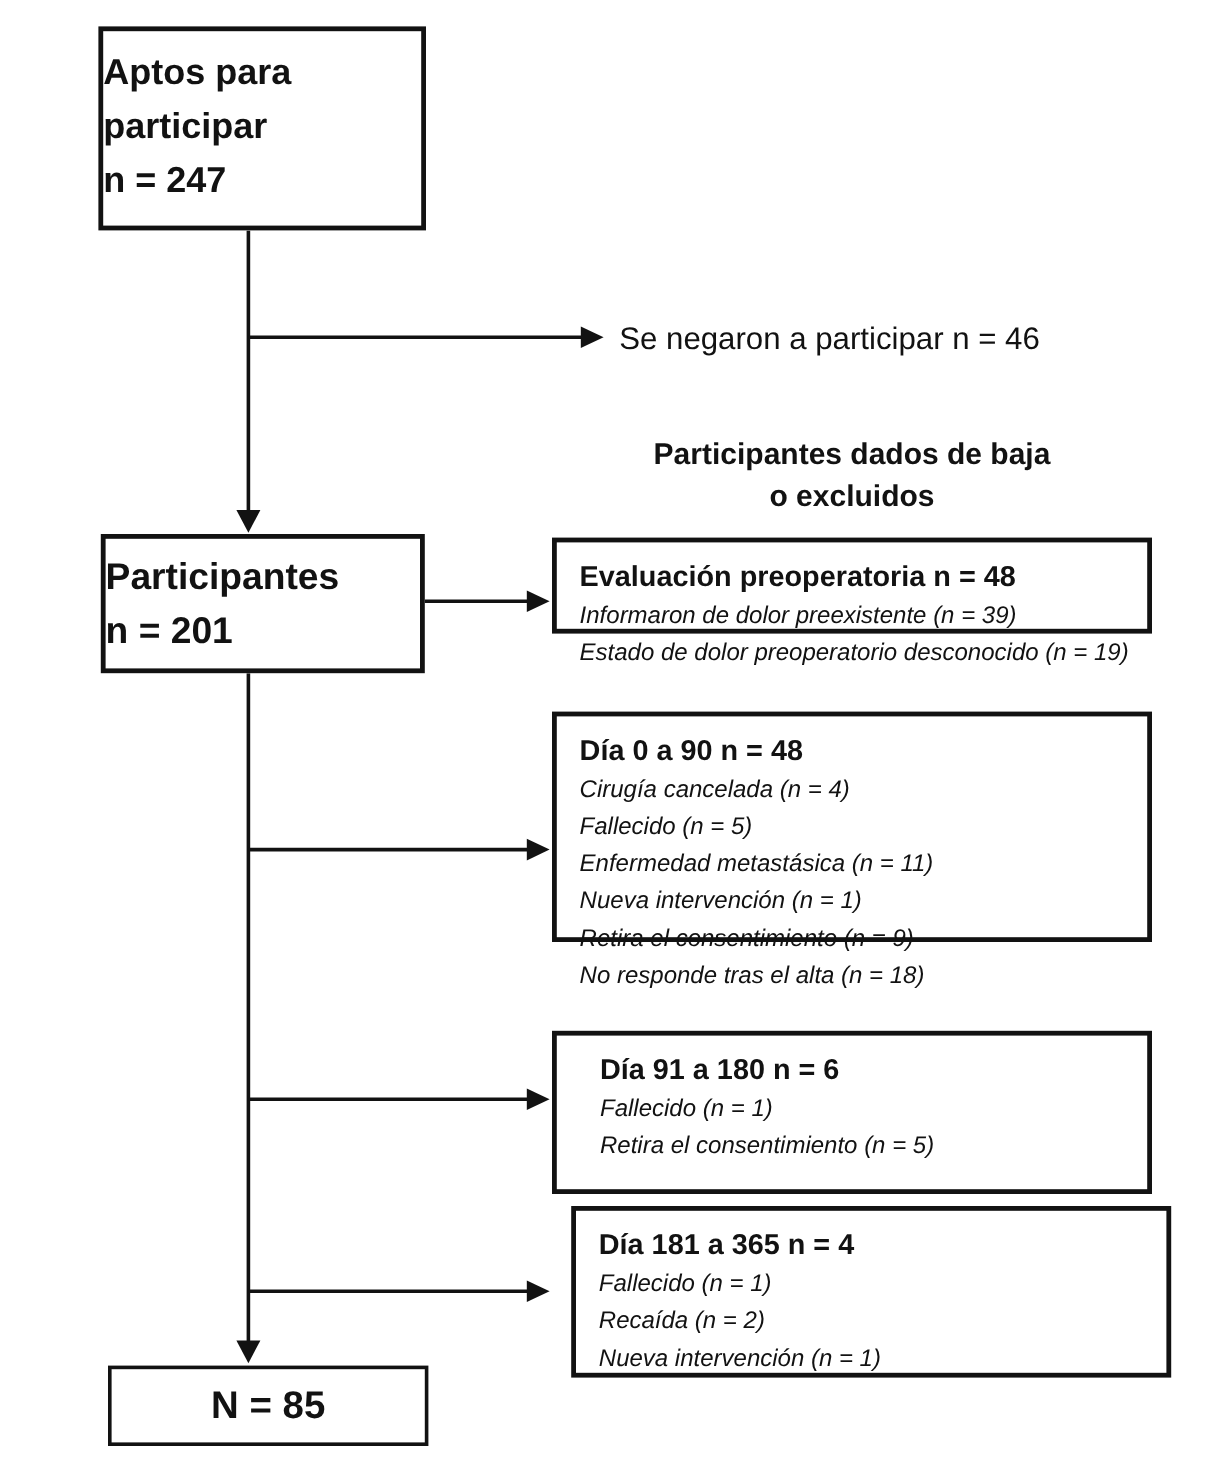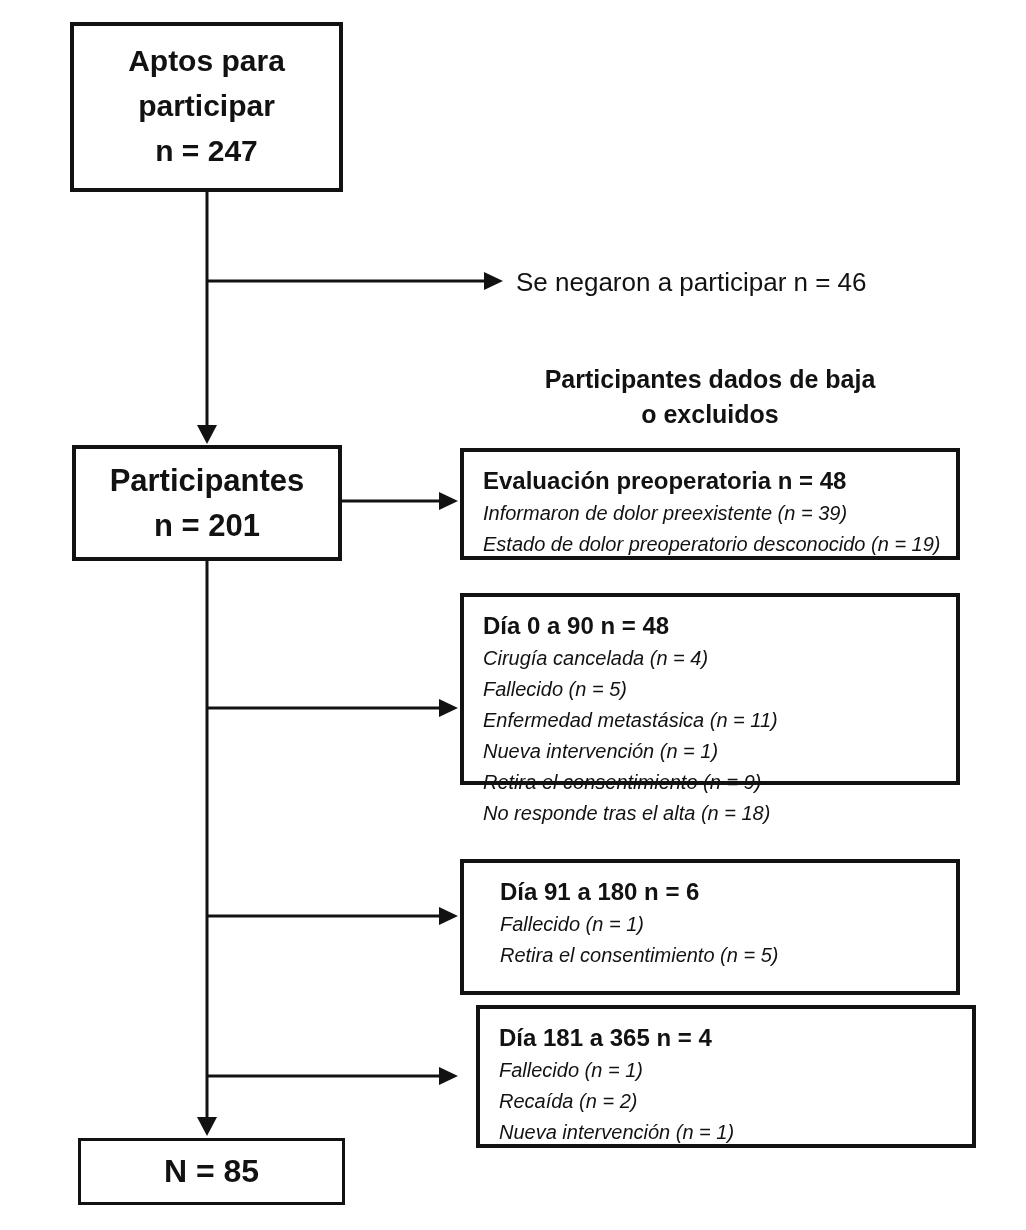--- a/index.html
+++ b/index.html
@@ -14,21 +14,21 @@
     width: 1026px;
     height: 1230px;
     background: #ffffff;
     overflow: hidden;
   }
   .box {
     position: absolute;
     border: 4px solid #121212;
     background: #ffffff;
     box-sizing: border-box;
-    text-align: center;
+    margin-left: 12px;
   }
   .box-eligible {
     left: 70px; top: 22px; width: 273px; height: 170px;
     padding-top: 12px;
     font-size: 30px; font-weight: bold; line-height: 45px;
   }
   .box-participants {
     left: 72px; top: 445px; width: 270px; height: 116px;
     padding-top: 9px;
     font-size: 31px; font-weight: bold; line-height: 45px;
@@ -49,21 +49,21 @@
     text-align: left;
   }
   .xbox-title {
     font-size: 24px; font-weight: bold; line-height: 34px;
     white-space: nowrap;
   }
   .xbox-item {
     font-size: 20px; font-style: italic; line-height: 31px;
     white-space: nowrap;
   }
-  .xbox-a { top: 448px; height: 112px; }
+  .xbox-a { top: 448px; height: 80px; }
   .xbox-b { top: 593px; height: 192px; }
   .xbox-c { top: 859px; height: 136px; padding-left: 36px; }
   .xbox-d { top: 1005px; height: 143px; margin-left: 16px; }
   .refused-label {
     position: absolute;
     left: 516px; top: 266px;
     font-size: 26px; font-weight: normal; line-height: 32px;
     white-space: nowrap;
   }
   .excluded-header {

